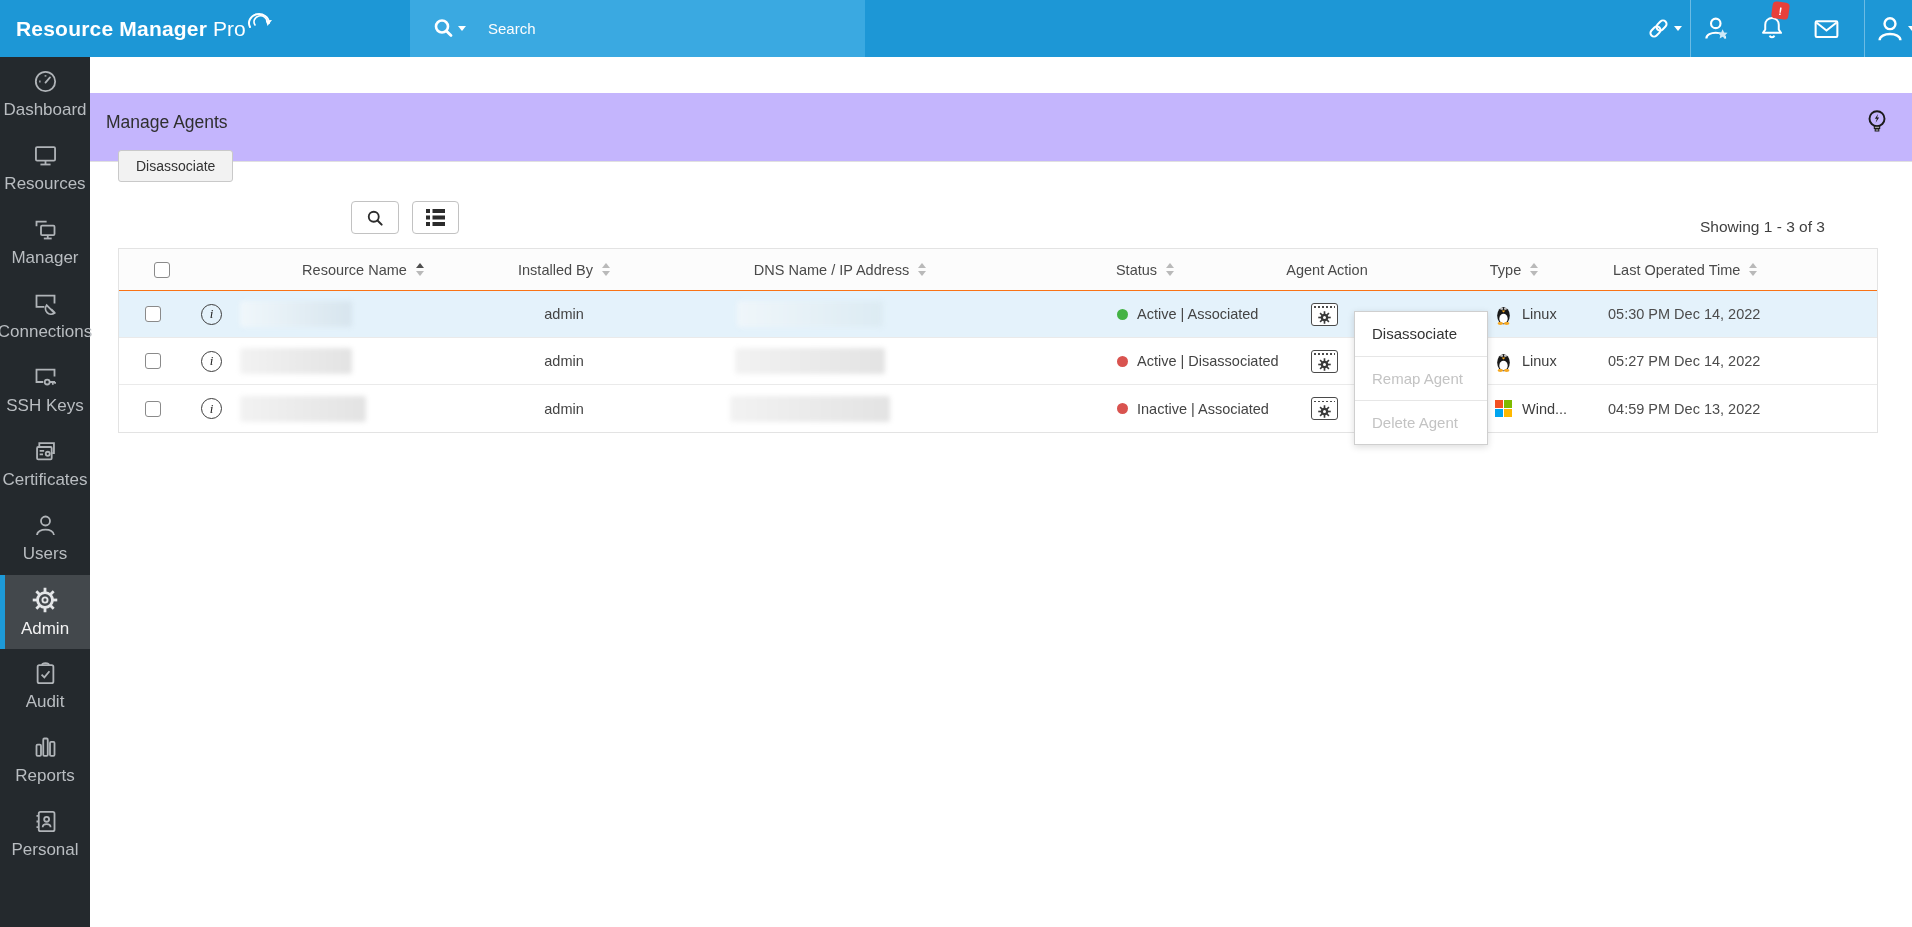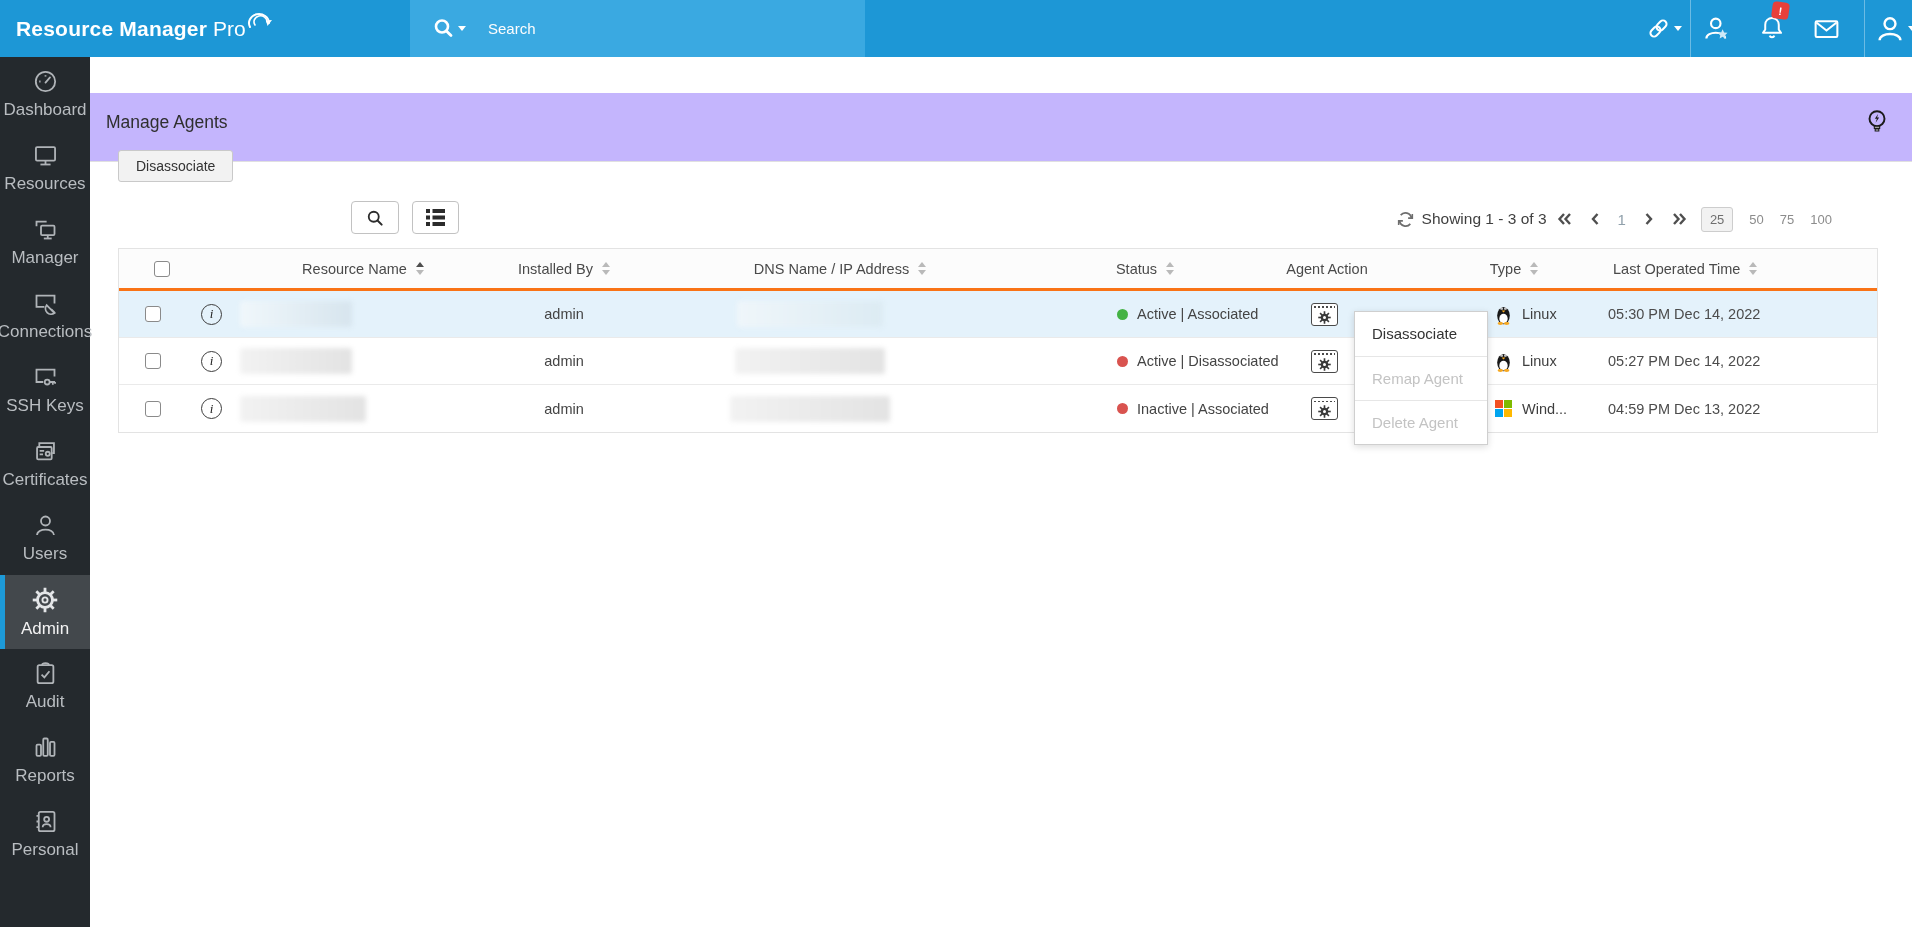--- a/index.html
+++ b/index.html
@@ -42,33 +42,33 @@
 
   .filter-select { position:absolute; left:28px; top:145px; width:222px; height:32px; background:#fff; border:1px solid #b5b5b5;
     border-radius:4px; display:flex; align-items:center; font-size:14px; color:#333; padding:0 10px; cursor:pointer; }
   .filter-select .chev { margin-left:auto; }
   .icon-btn { position:absolute; top:144px; height:33px; background:#fff; border:1px solid #c2c2c2; border-radius:4px;
     display:flex; align-items:center; justify-content:center; cursor:pointer; }
   .search-btn { left:261px; width:48px; }
   .list-btn { left:322px; width:47px; }
 
   
-  .pagination { position:absolute; top:146px; right:80px; height:32px; display:flex; align-items:center; gap:6px; }
+  .pagination { position:absolute; top:146px; right:80px; height:32px; display:flex; align-items:center; gap:15px;flex-direction:column; }
   .pg-showing { font-size:15.5px; color:#3f3f3f; white-space:nowrap; }
   .pg-nav { display:flex; align-items:center; gap:18px; margin-left:4px; }
   .pg-num { font-size:15px; color:#90a0ab; }
   .pg-sizes { display:flex; align-items:center; gap:16px; margin-left:8px; }
   .pg-size { font-size:13px; color:#8c8c8c; cursor:pointer; }
   .pg-size.selected { border:1px solid #cdcdcd; background:#f2f2f2; border-radius:3px; padding:4px 8px; color:#6f6f6f; }
   .pg-arrow { cursor:pointer; display:flex; align-items:center; }
 
   
   .agents-table { position:absolute; left:28px; top:191px; width:1760px; border:1px solid #e3e3e3; }
   .t-row { display:grid; grid-template-columns:60px 280px 210px 342px 268px 130px 180px 290px; align-items:center; background:#fff; }
-  .t-head { height:42px; background:#fcfcfc; border-bottom:3px solid #f97316; }
+  .t-head { height:42px; background:#fcfcfc; border-bottom:1px solid #f97316; }
   .t-body { height:47px; border-bottom:1px solid #eaeaea; }
   .t-body:last-child { border-bottom:none; }
   .t-body.hl { background:#e4f2fb; }
   .th { font-size:14.5px; color:#4a4a4a; display:flex; align-items:center; justify-content:center; white-space:nowrap; }
   .td { display:flex; align-items:center; font-size:14.5px; color:#444; white-space:nowrap; }
   .sort { display:inline-flex; flex-direction:column; gap:3px; margin-left:9px; cursor:pointer; }
   .sort i { width:0; height:0; border-left:4.5px solid transparent; border-right:4.5px solid transparent; display:block; }
   .sort .up { border-bottom:5px solid #b9b9b9; }
   .sort .dn { border-top:5px solid #b9b9b9; }
   .sort .up.on { border-bottom-color:#4f4f4f; }

